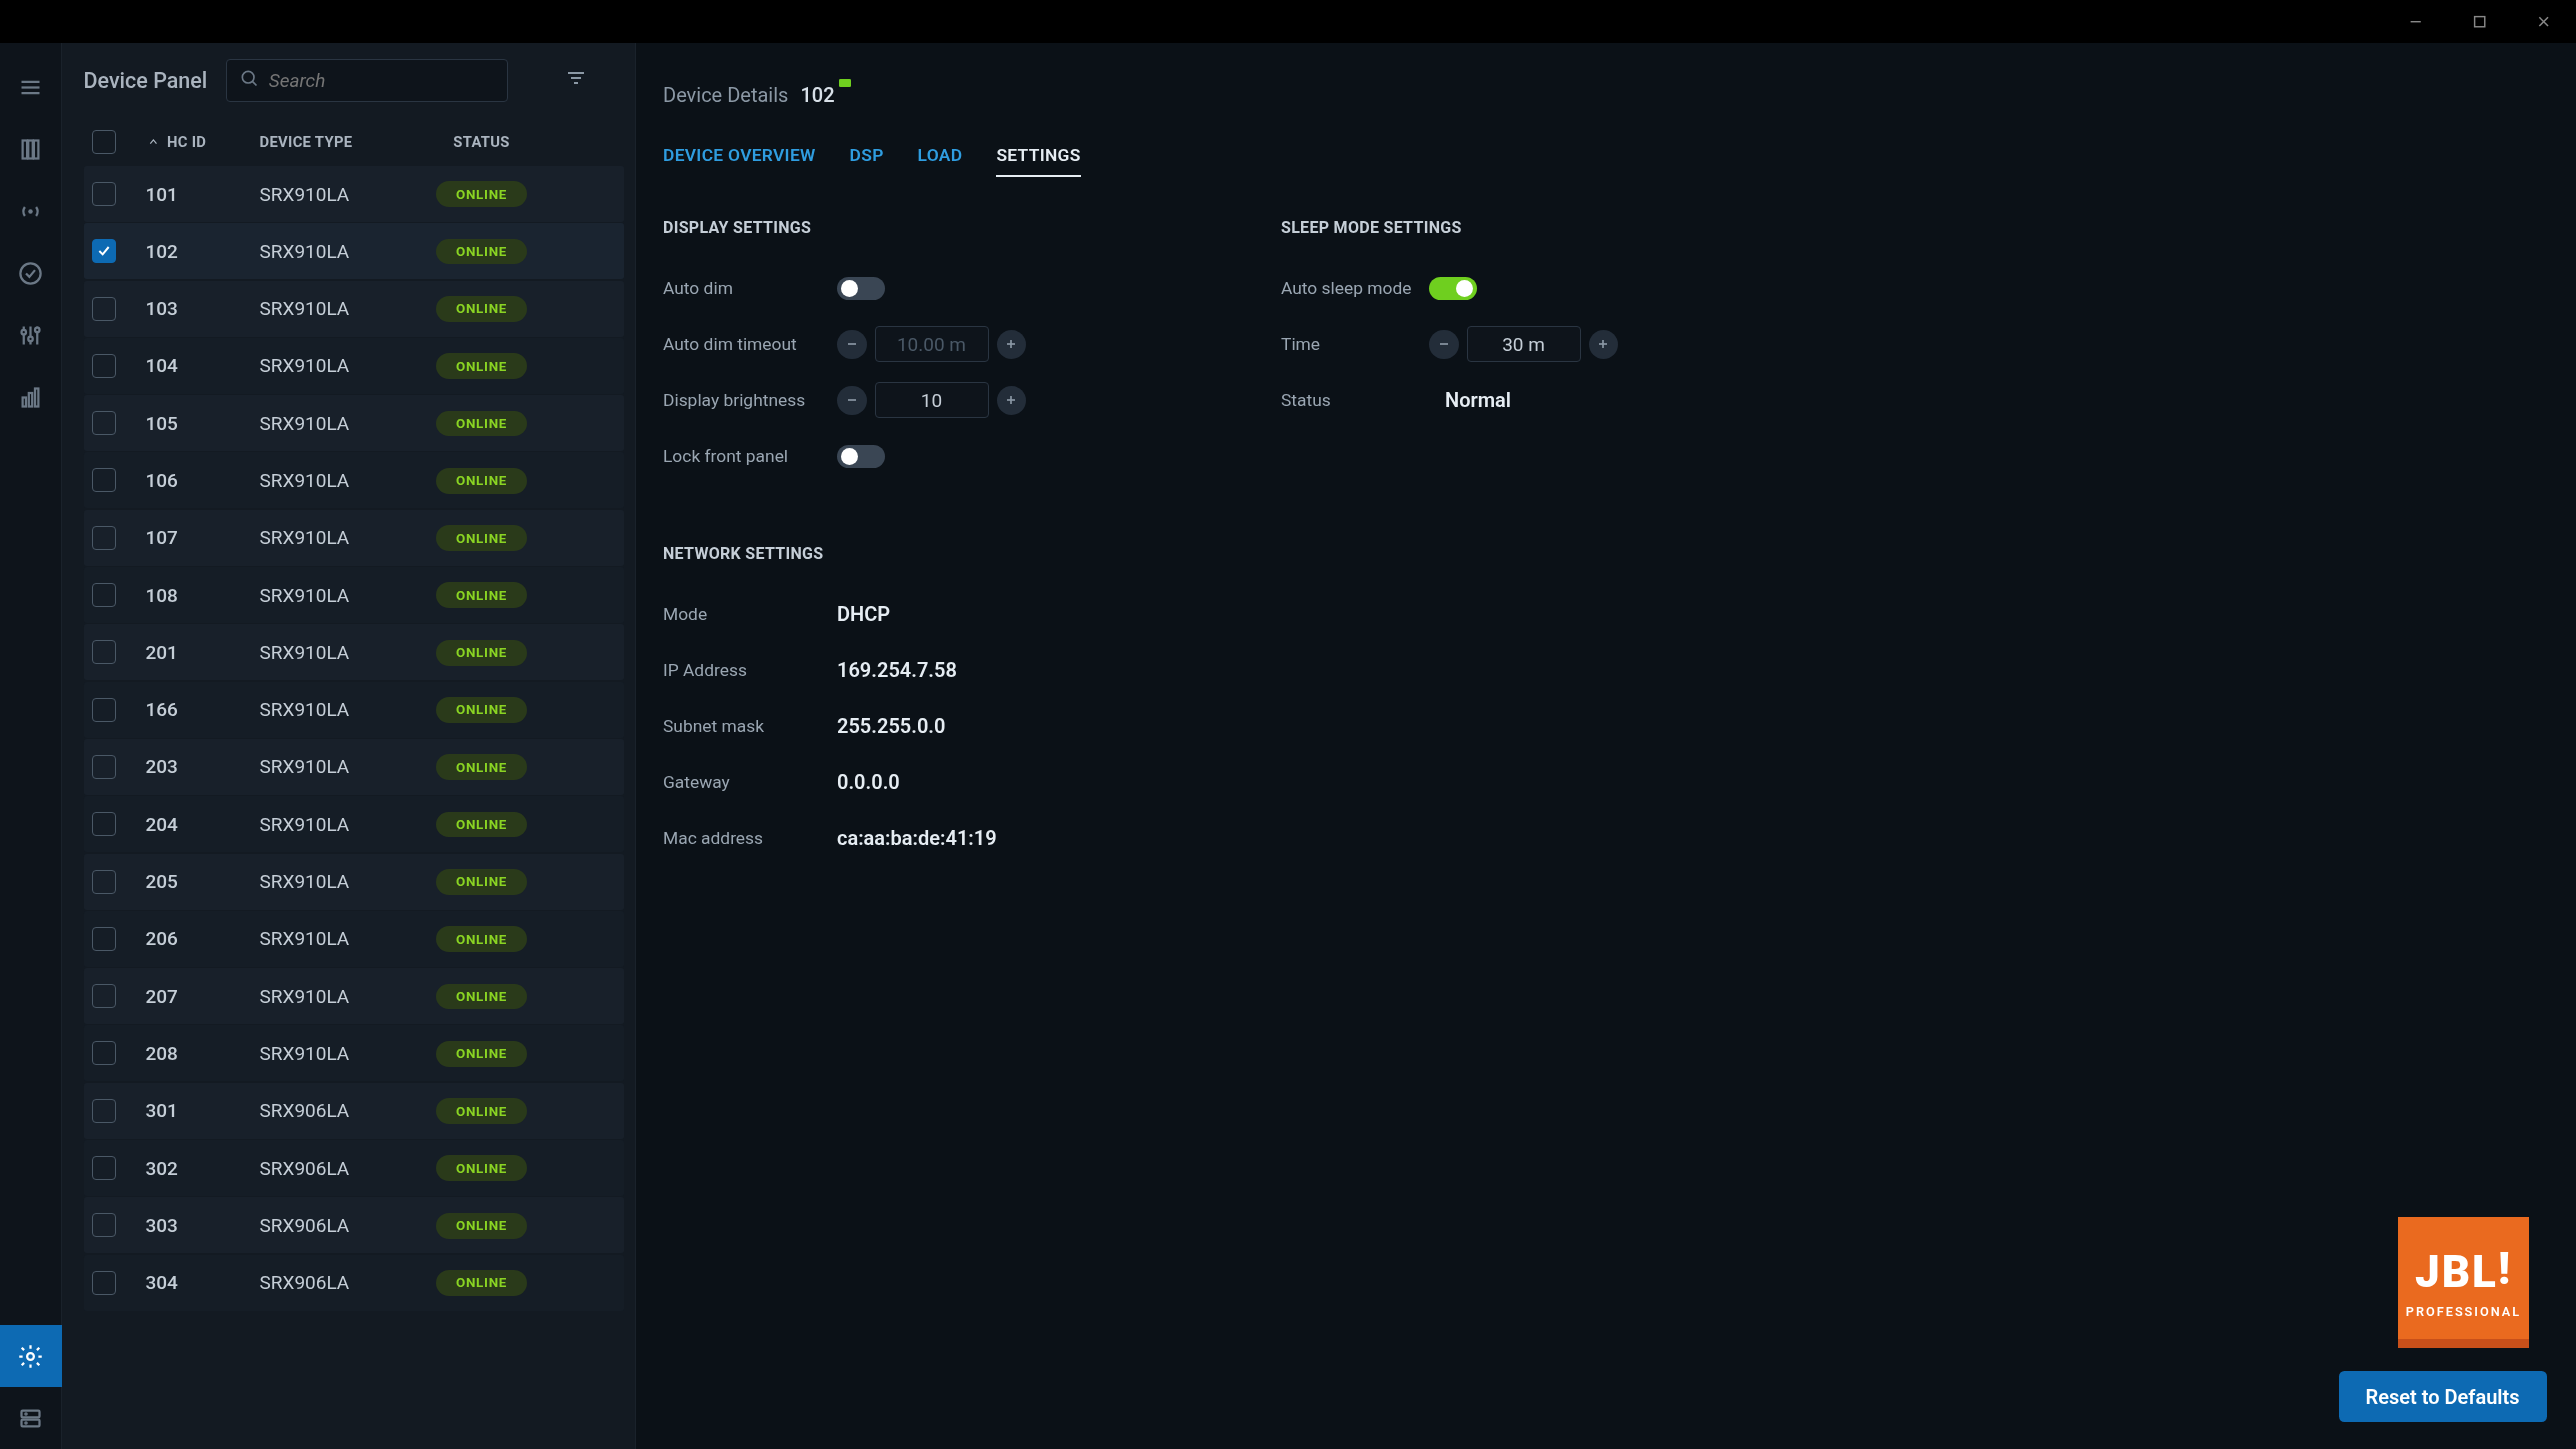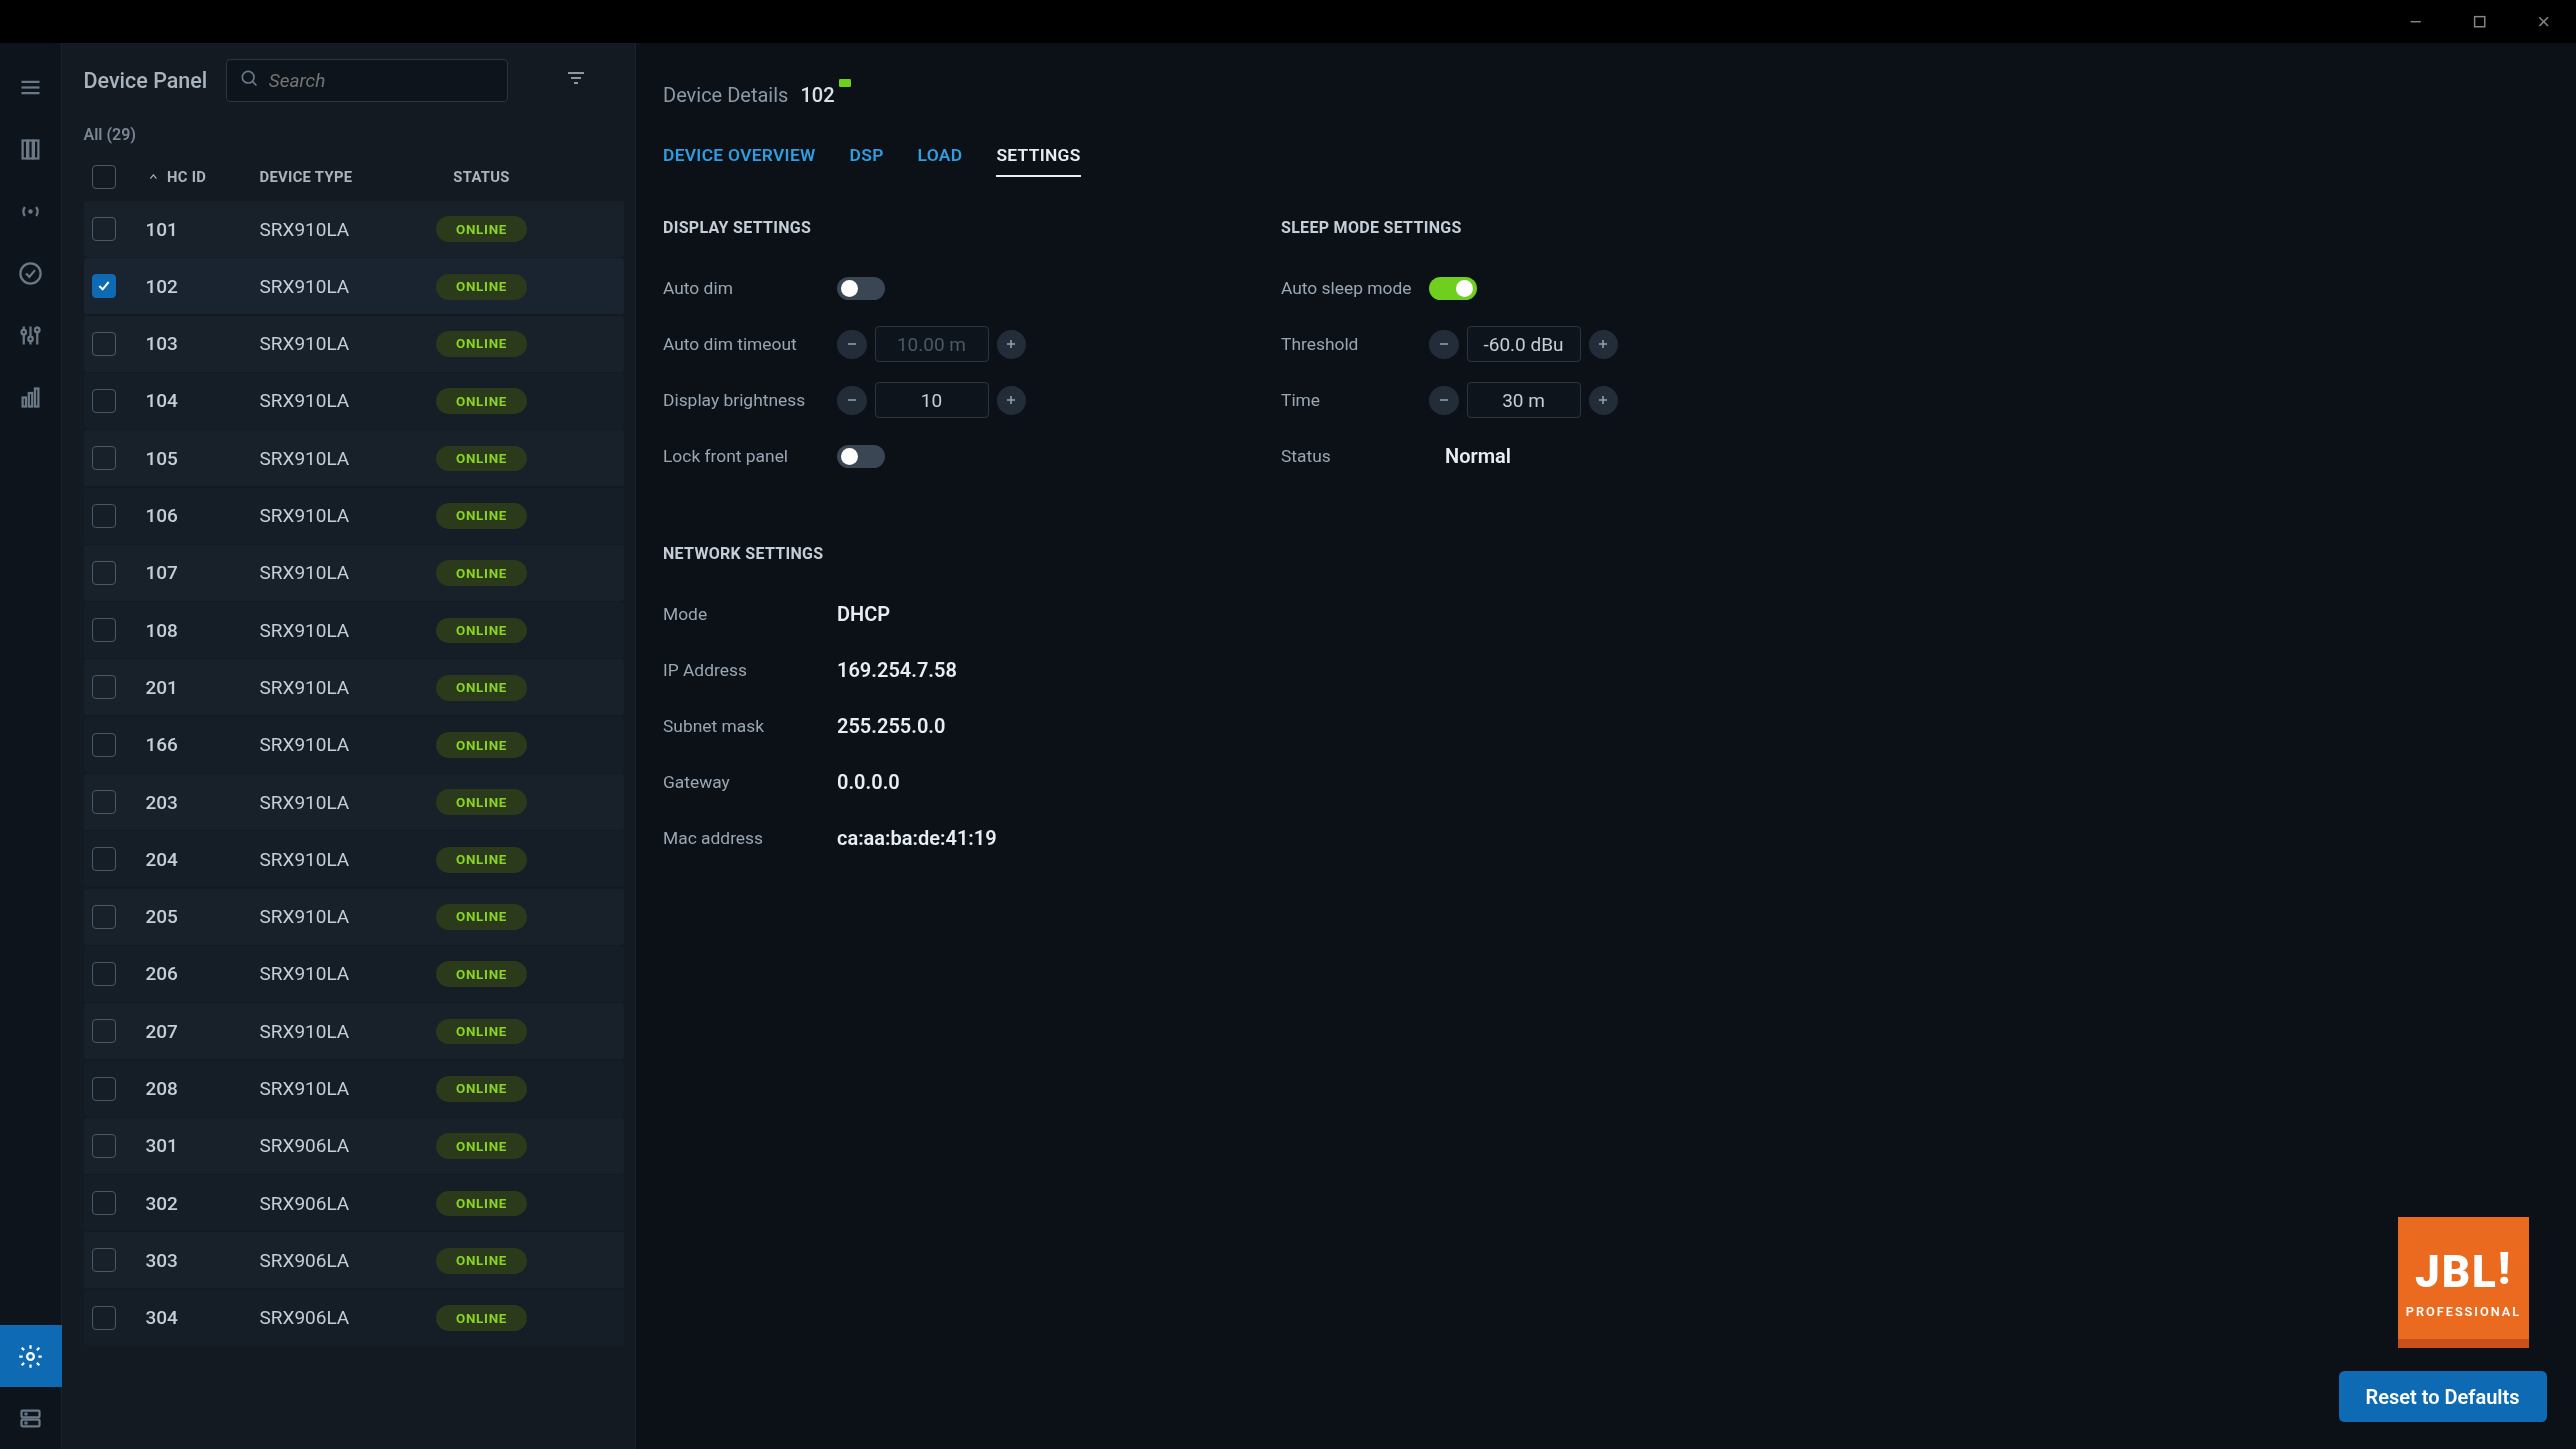--- a/index.html
+++ b/index.html
@@ -191,21 +191,20 @@
               <line x1="21" y1="21" x2="16" y2="16"></line>
             </svg></span>
         <input type="text" placeholder="Search" style="">
       </div>
       <span class="filter-btn"><svg viewBox="0 0 24 24">
             <line x1="4" y1="7" x2="20" y2="7"></line>
             <line x1="7" y1="12" x2="17" y2="12"></line>
             <line x1="10" y1="17" x2="14" y2="17"></line>
           </svg></span>
     </div>
-    <div class="panel-sub">All (29)</div>
 
     <div class="table">
       <div class="thead">
         <div class="col-chk">
             <div class="chk"></div>
           </div>
         <div class="col-id">
           <span class="sort-ic"><svg viewBox="0 0 24 24">
                 <path d="M7 14l5-6 5 6"></path>
               </svg></span>
@@ -479,37 +478,20 @@
       <div class="section sleep">
         <div class="section-title">SLEEP MODE SETTINGS</div>
 
         <div class="field">
           <div class="field-label">Auto sleep mode</div>
           <div class="toggle on">
               <div class="knob"></div>
             </div>
         </div>
 
-        <div class="field">
-          <div class="field-label">Threshold</div>
-          <div class="stepper">
-            <div class="step-btn">
-                <svg viewBox="0 0 24 24">
-                  <line x1="6" y1="12" x2="18" y2="12"></line>
-                </svg>
-              </div>
-            <input class="step-input" value="-60.0 dBu" style="">
-            <div class="step-btn">
-                <svg viewBox="0 0 24 24">
-                  <line x1="12" y1="6" x2="12" y2="18"></line>
-                  <line x1="6" y1="12" x2="18" y2="12"></line>
-                </svg>
-              </div>
-          </div>
-        </div>
 
         <div class="field">
           <div class="field-label">Time</div>
           <div class="stepper">
             <div class="step-btn">
                 <svg viewBox="0 0 24 24">
                   <line x1="6" y1="12" x2="18" y2="12"></line>
                 </svg>
               </div>
             <input class="step-input" value="30 m" style="">

